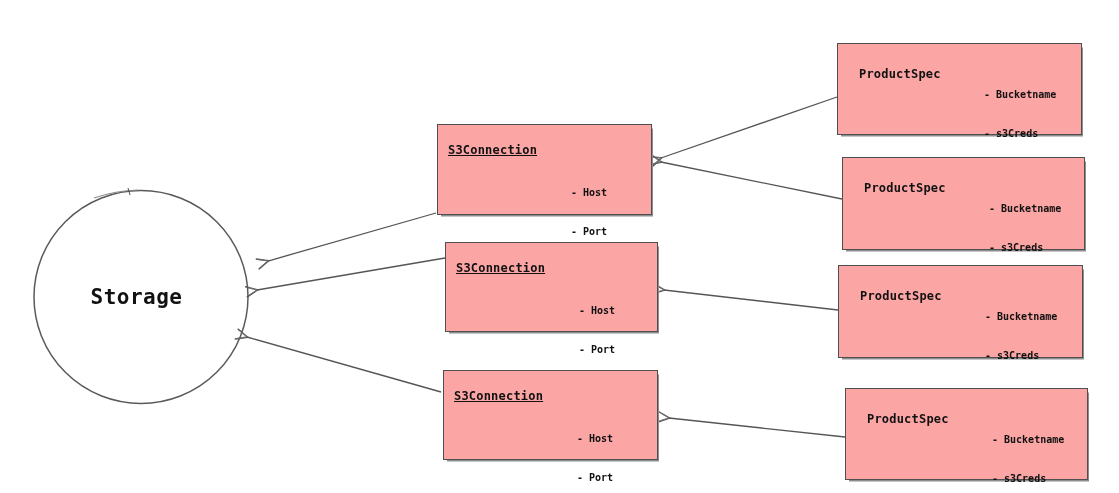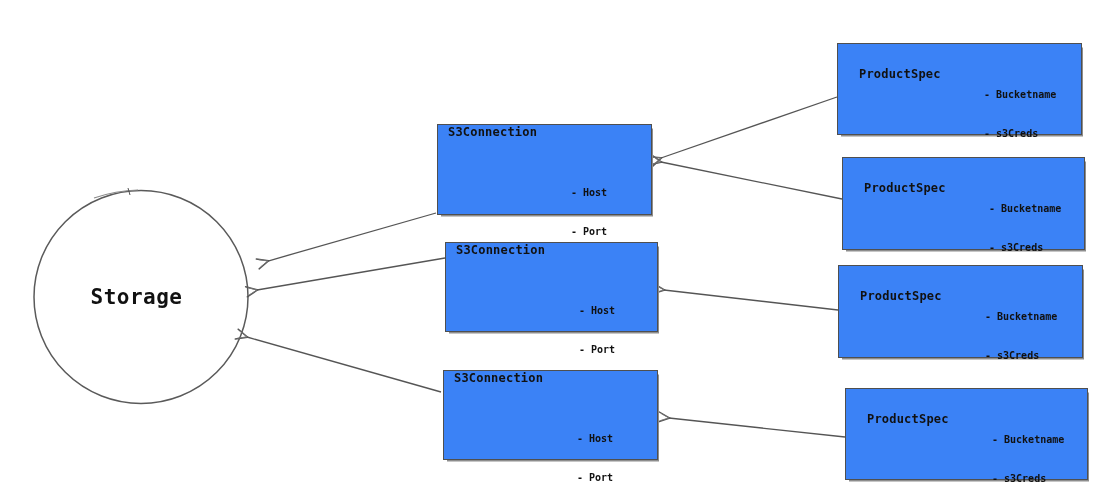--- a/index.html
+++ b/index.html
@@ -19,34 +19,34 @@
   #edges-layer {
     position: absolute;
     left: 0;
     top: 0;
     width: 1119px;
     height: 493px;
     z-index: 1;
   }
   .node-box {
     position: absolute;
-    background: #3b82f6;
+    background: #fca5a5;
     border: 1.5px solid #4f4f4f;
     box-shadow: 2.5px 3px 0 -1.5px #8d8d8d;
     box-sizing: border-box;
     z-index: 2;
   }
   .box-title {
     position: absolute;
     font-size: 12px;
     font-weight: bold;
     letter-spacing: 0.2px;
     white-space: nowrap;
   }
-  .s3-title { left: 10px; top: 0; }
+  .s3-title { left: 10px; top: 18px; text-decoration: underline; }
   .ps-title { left: 21px; top: 23px; }
   .attr-list {
     position: absolute;
     font-size: 10px;
     font-weight: bold;
     line-height: 13px;
     white-space: pre;
   }
   .s3-attrs { left: 133px; top: 35px; }
   .ps-attrs { left: 146px; top: 18px; }

